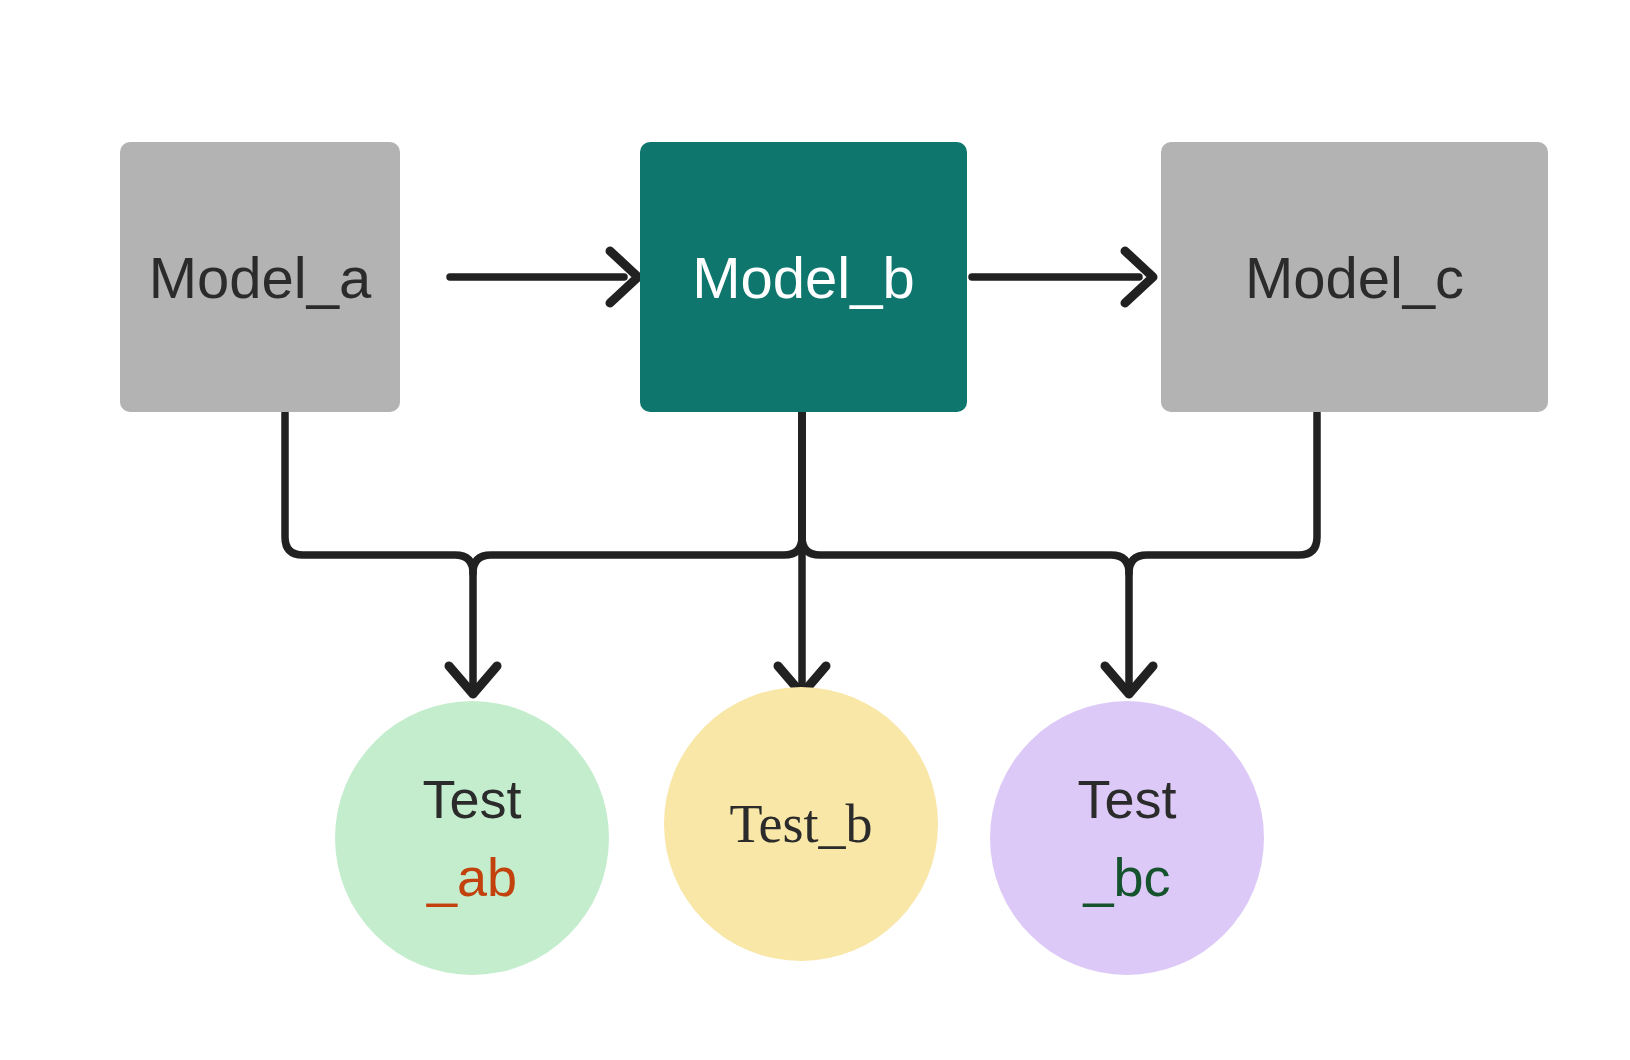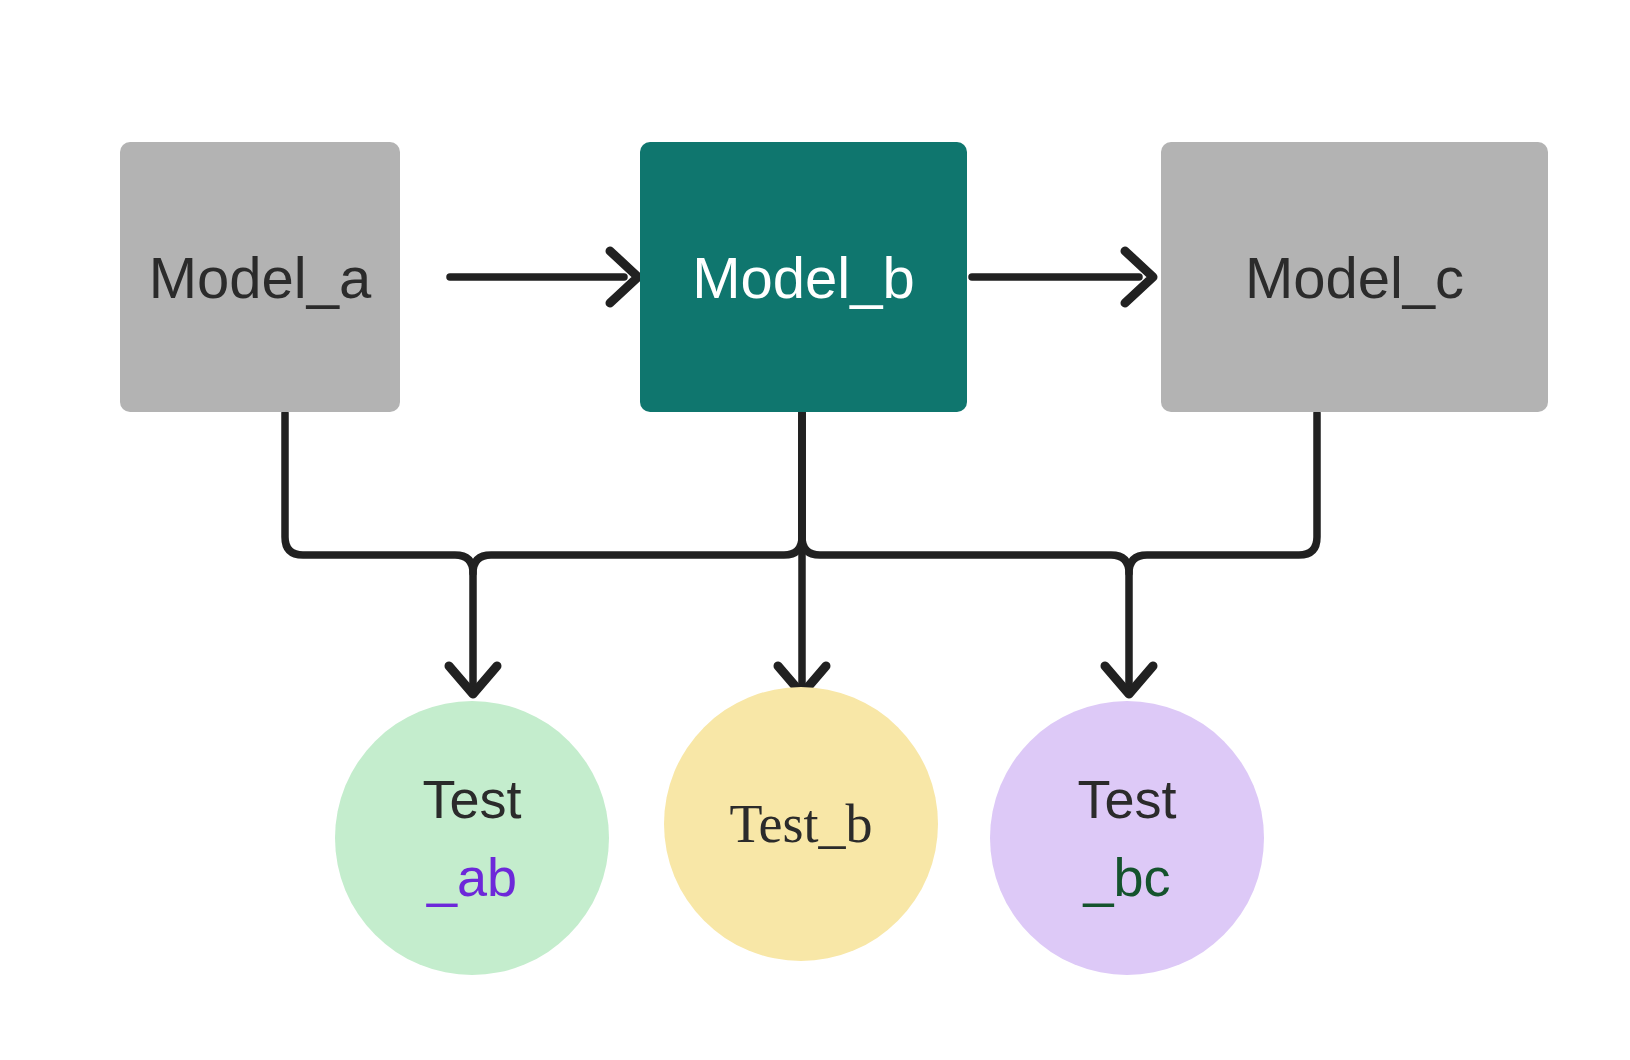--- a/index.html
+++ b/index.html
@@ -97,21 +97,21 @@
   <div class="node model model-b" style="background-color: #0f766e;">
     <span style="color: rgb(255, 255, 255);">Model_b</span>
   </div>
 
   <div class="node model model-c" style="background-color: rgb(179, 179, 179);">
     <span style="color: rgb(43, 43, 43);">Model_c</span>
   </div>
 
   <div class="node test test-ab" style="background-color: rgb(196, 237, 205);">
     <span class="ln" style="color: rgb(43, 43, 43);">Test</span>
-    <span class="ln" style="color: #6d28d9;">_ab</span>
+    <span class="ln" style="color: #c2410c;">_ab</span>
   </div>
 
   <div class="node test test-b" style="background-color: rgb(248, 231, 167);">
     <span class="ln" style="color: rgb(43, 43, 43);">Test_b</span>
   </div>
 
   <div class="node test test-bc" style="background-color: rgb(221, 201, 247);">
     <span class="ln" style="color: rgb(43, 43, 43);">Test</span>
     <span class="ln" style="color: #14532d;">_bc</span>
   </div>

